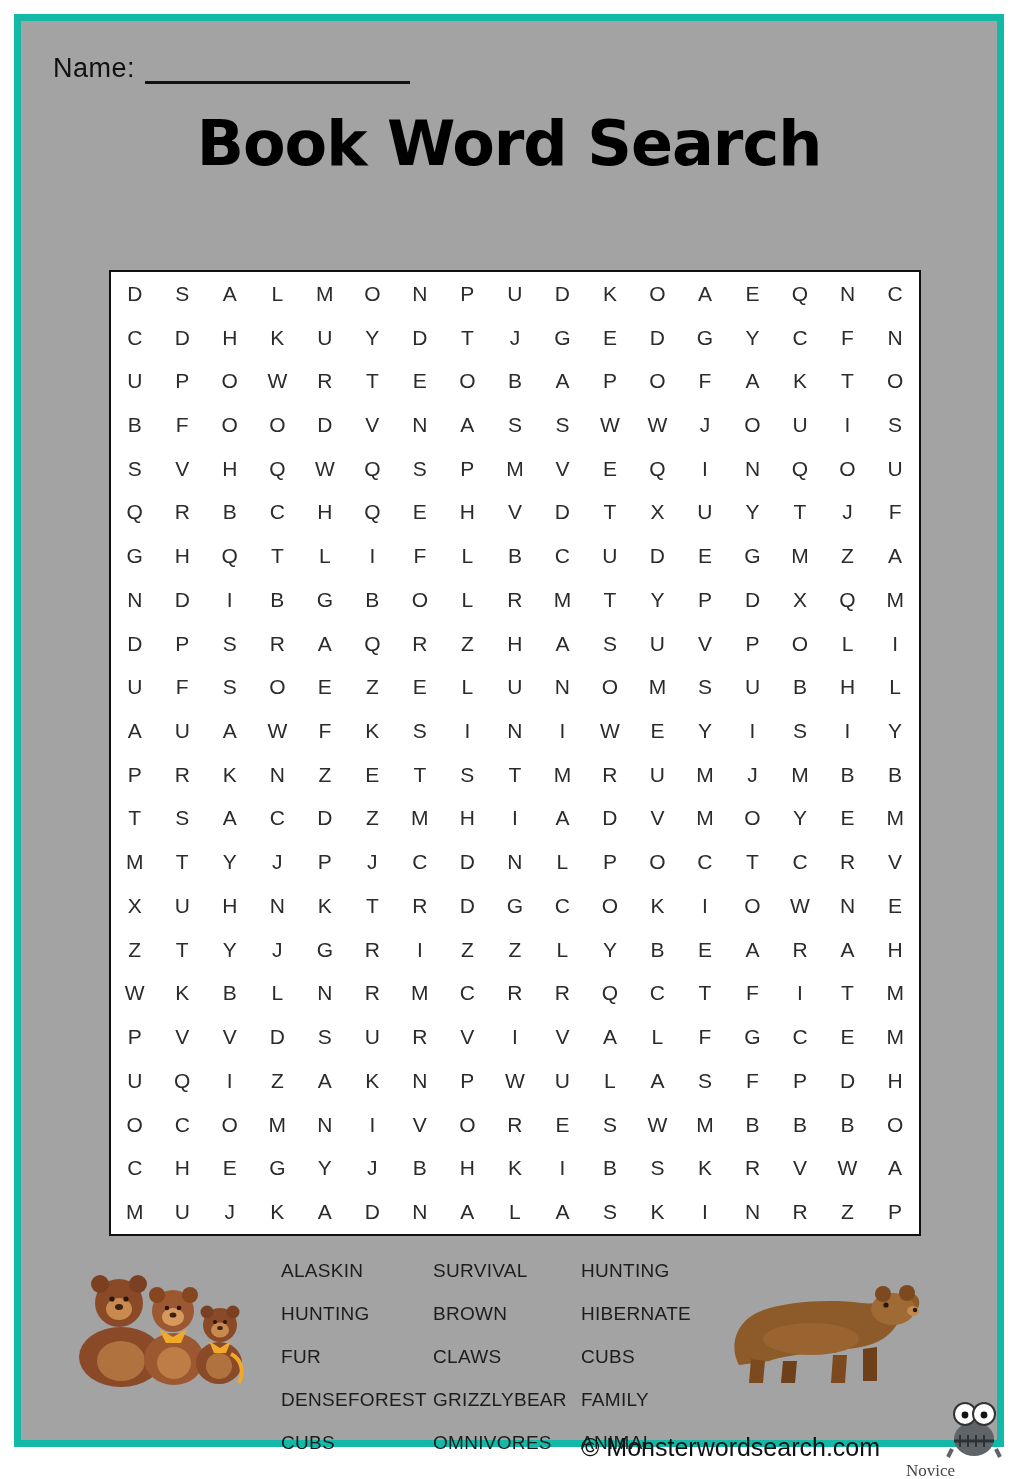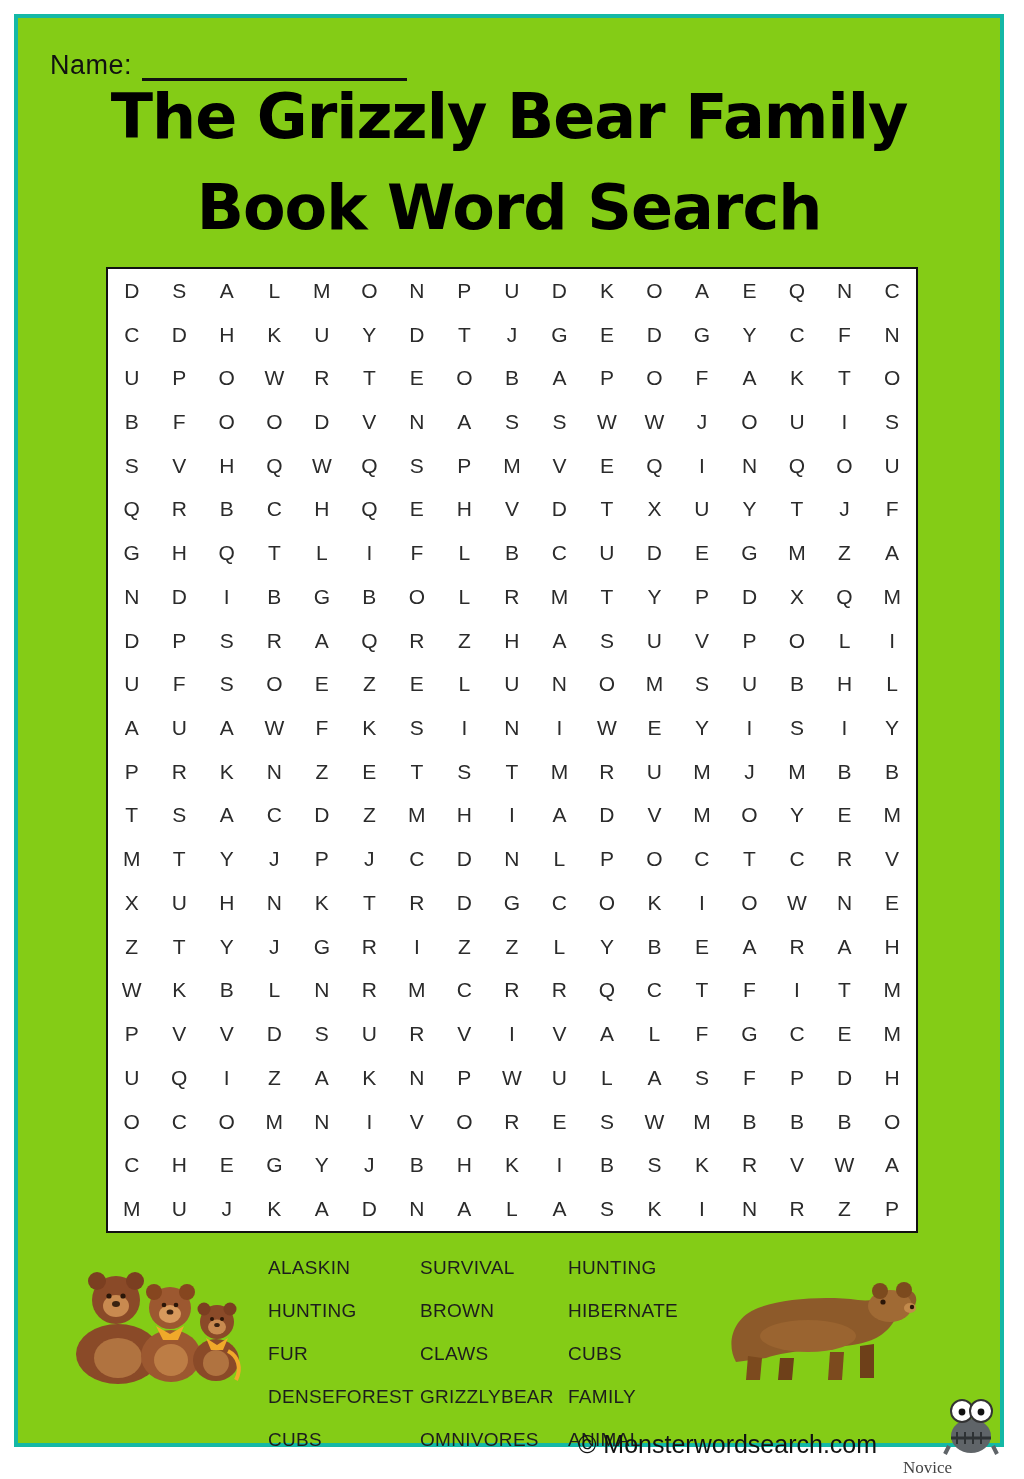--- a/index.html
+++ b/index.html
@@ -13,23 +13,23 @@
     font-family: "Liberation Sans", sans-serif;
     position: relative;
     overflow: hidden;
   }
   .page {
     position: absolute;
     left: 14px;
     top: 14px;
     width: 990px;
     height: 1433px;
-    border: 4px solid #14b8a6;
+    border: 7px solid #14b8a6;
     box-sizing: border-box;
-    background: #84cc16;
+    background: #a3a3a3;
   }
   .name-row {
     position: absolute;
     left: 32px;
     top: 32px;
     display: flex;
     align-items: flex-end;
     gap: 10px;
   }
   .name-label {
@@ -101,21 +101,21 @@
   }
   .bear-right {
     position: absolute;
     left: 700px;
     top: 28px;
     width: 210px;
     height: 110px;
   }
   .words {
     position: absolute;
-    left: 250px;
+    left: 260px;
     top: 0px;
     width: 430px;
     display: grid;
     grid-template-columns: 152px 148px 140px;
     grid-auto-rows: 43px;
     align-items: center;
   }
   .word {
     font-family: "Liberation Sans", sans-serif;
     font-size: 19px;
@@ -152,21 +152,20 @@
 <body>
 
 <div class="page">
 
   <div class="name-row">
     <span class="name-label">Name:</span>
     <span class="name-line"></span>
   </div>
 
   <div class="title">
-    <span>The Grizzly Bear Family</span>
     <span class="line2">Book Word Search</span>
   </div>
 
   <div class="grid-wrap">
     <table class="grid">
       <tbody id="grid-body">
           <tr>
             <td>D</td>
             <td>S</td>
             <td>A</td>

